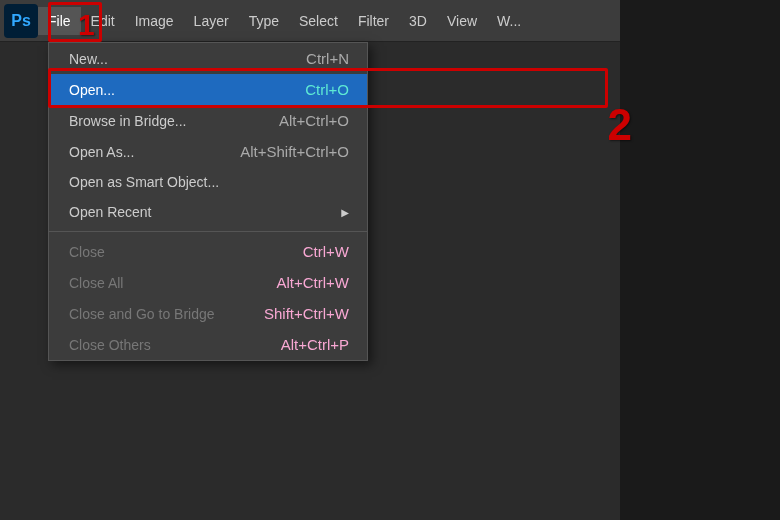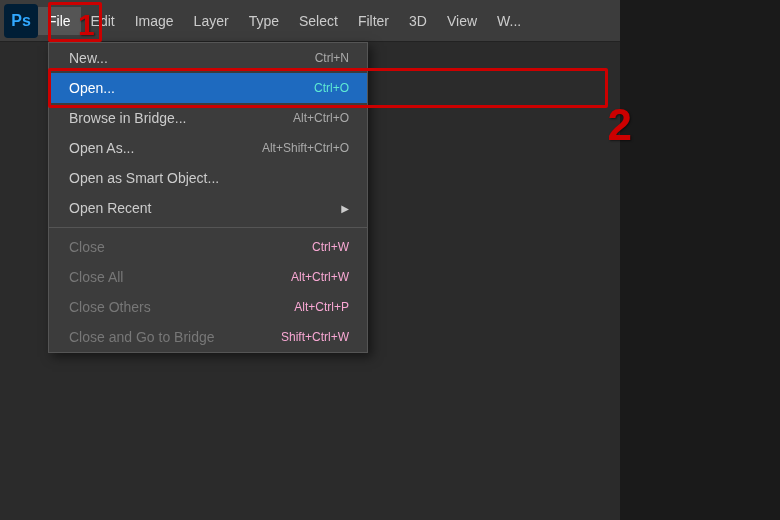--- a/index.html
+++ b/index.html
@@ -94,21 +94,21 @@
       white-space: nowrap;
     }
 
     .menu-row.highlighted {
       background: #1e6abf;
       color: #ffffff;
     }
 
     .menu-row .shortcut {
       color: #aaaaaa;
-      font-size: 12px;
+      font-size: 15px;
       margin-left: 40px;
     }
 
     .menu-row.highlighted .shortcut {
       color: #5eead4;
     }
 
     .menu-row.disabled {
       color: #777777;
       cursor: default;
@@ -231,29 +231,29 @@
     <span>Close</span>
     <span class="shortcut">Ctrl+W</span>
   </div>
 
   <div class="menu-row disabled">
     <span>Close All</span>
     <span class="shortcut">Alt+Ctrl+W</span>
   </div>
 
   <div class="menu-row disabled">
+    <span>Close and Go to Bridge</span>
+    <span class="shortcut">Shift+Ctrl+W</span>
+  </div>
+
+  <div class="menu-row disabled">
     <span>Close Others</span>
     <span class="shortcut">Alt+Ctrl+P</span>
   </div>
 
-  <div class="menu-row disabled">
-    <span>Close and Go to Bridge</span>
-    <span class="shortcut">Shift+Ctrl+W</span>
-  </div>
-
 </div>
 
 <div class="red-outline" style="top: 2px; left: 48px; width: 54px; height: 40px;"></div>
 
 <div class="red-outline" style="top: 68px; left: 48px; width: 560px; height: 40px;"></div>
 
 <div class="step-badge step1">1</div>
 
 <div class="step-badge step2">2</div>
 

